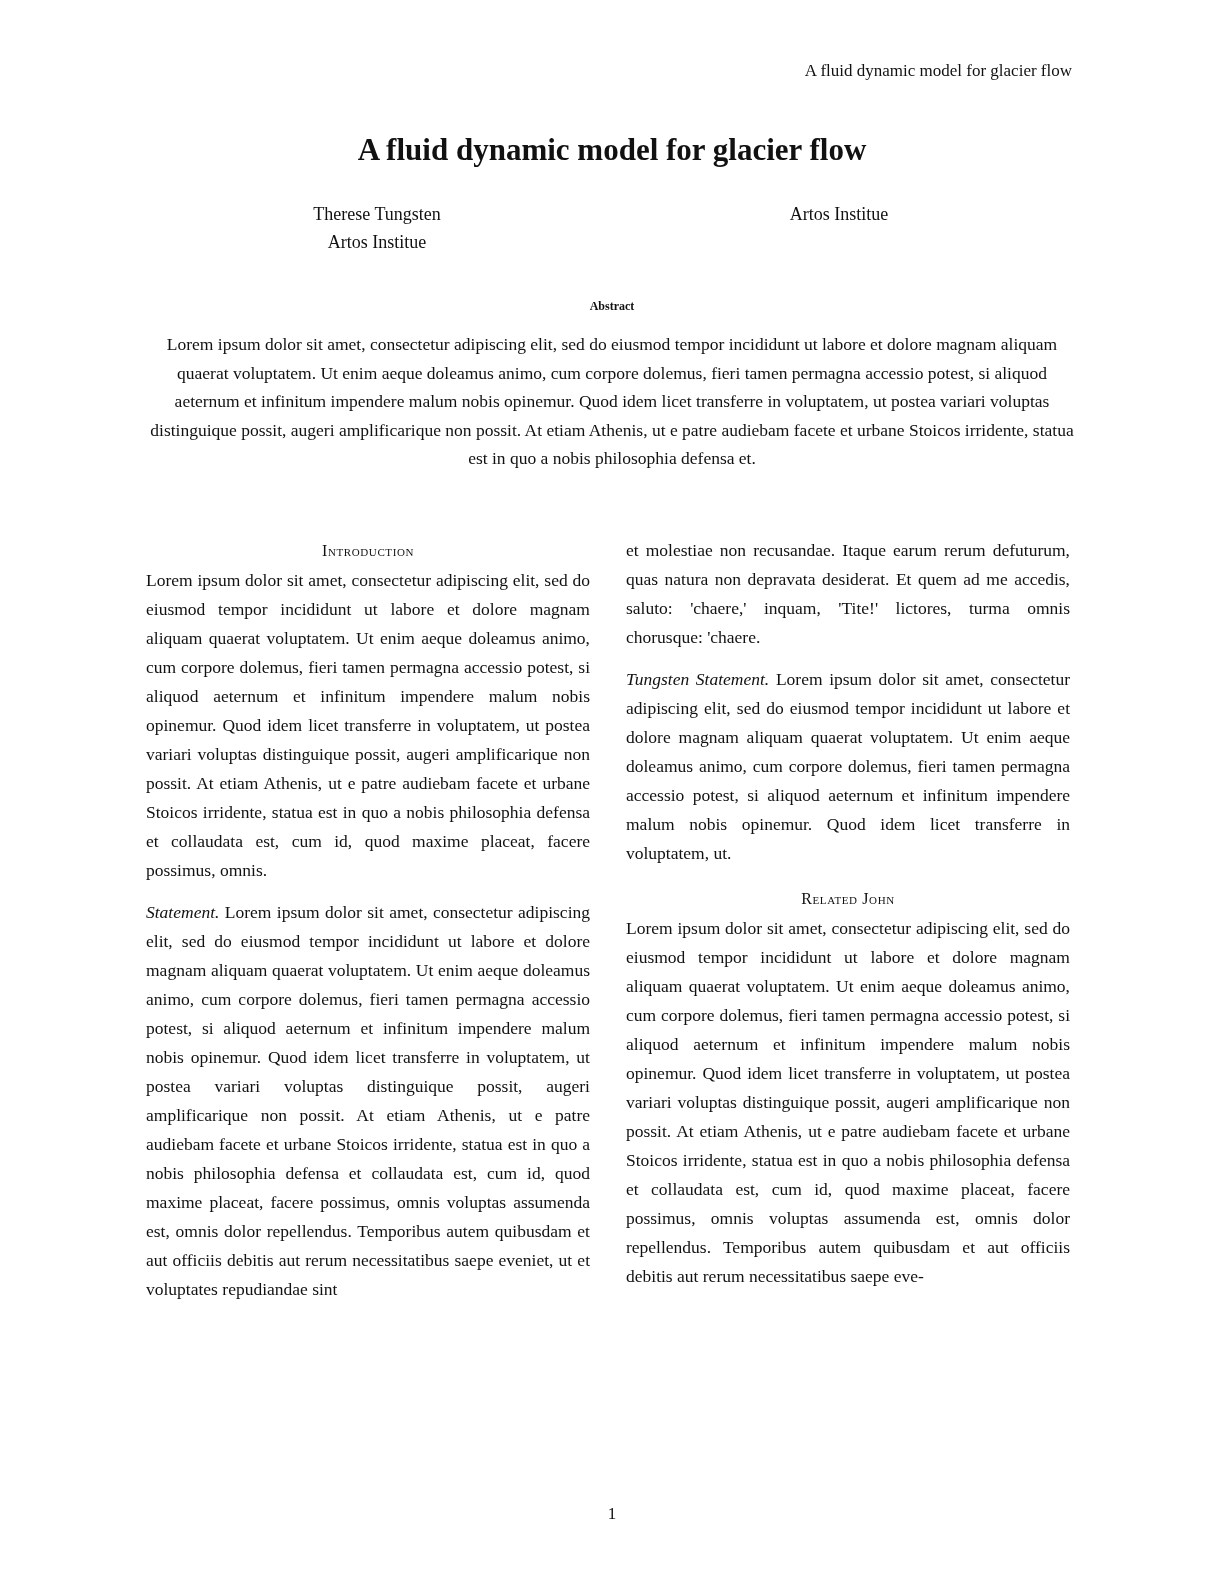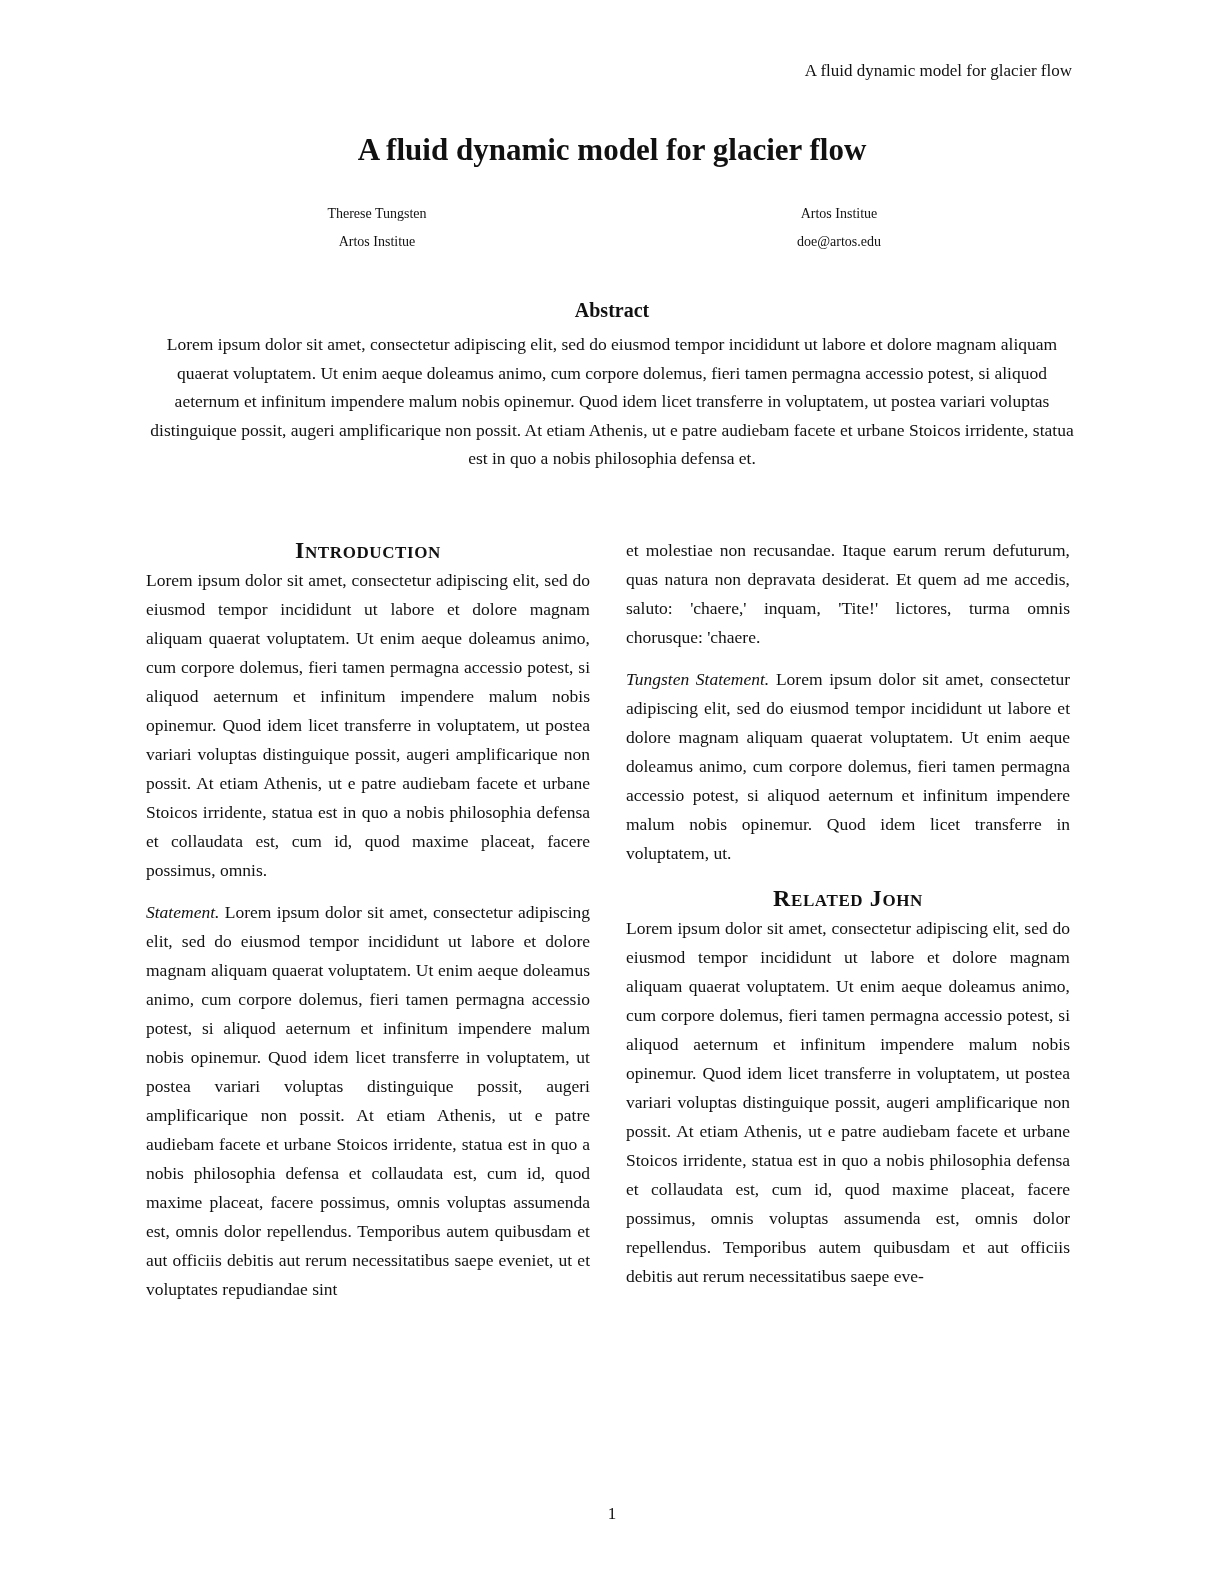--- a/index.html
+++ b/index.html
@@ -37,30 +37,30 @@
   .authors {
     position: absolute;
     top: 200px;
     left: 146px;
     width: 924px;
     display: flex;
   }
   .author-block {
     flex: 1;
     text-align: center;
-    font-size: 14px;
+    font-size: 18px;
     line-height: 28px;
   }
   .abstract-heading {
     position: absolute;
     top: 299px;
     left: 0;
     width: 1224px;
     text-align: center;
-    font-size: 20px;
+    font-size: 12px;
     font-weight: bold;
     margin: 0;
   }
   .abstract-text {
     position: absolute;
     top: 330px;
     left: 150px;
     width: 924px;
     font-size: 17.5px;
     line-height: 28.6px;
@@ -76,22 +76,22 @@
     gap: 36px;
   }
   .col {
     width: 444px;
     font-size: 17.5px;
     line-height: 29px;
     text-align: justify;
   }
   .section-heading {
     font-variant: small-caps;
-    font-weight: bold;
-    font-size: 24px;
+    font-weight: normal;
+    font-size: 16px;
     letter-spacing: 0.6px;
     text-align: center;
     margin: 0 0 1px 0;
     line-height: 29px;
   }
   .section-heading.spaced {
     margin-top: 16px;
   }
   .col p {
     margin: 0;
@@ -118,21 +118,20 @@
 
 <h1 class="paper-title">A fluid dynamic model for glacier flow</h1>
 
 <div class="authors">
   <div class="author-block">
     <div>Therese Tungsten</div>
     <div>Artos Institue</div>
   </div>
   <div class="author-block">
     <div>Artos Institue</div>
-    <div>doe@artos.edu</div>
   </div>
 </div>
 
 <h2 class="abstract-heading">Abstract</h2>
 
 <p class="abstract-text">Lorem ipsum dolor sit amet, consectetur adipiscing elit, sed do eiusmod tempor incididunt ut labore et dolore magnam aliquam quaerat voluptatem. Ut enim aeque doleamus animo, cum corpore dolemus, fieri tamen permagna accessio potest, si aliquod aeternum et infinitum impendere malum nobis opinemur. Quod idem licet transferre in voluptatem, ut postea variari voluptas distinguique possit, augeri amplificarique non possit. At etiam Athenis, ut e patre audiebam facete et urbane Stoicos irridente, statua est in quo a nobis philosophia defensa et.</p>
 
 <div class="columns">
 
   <div class="col">

